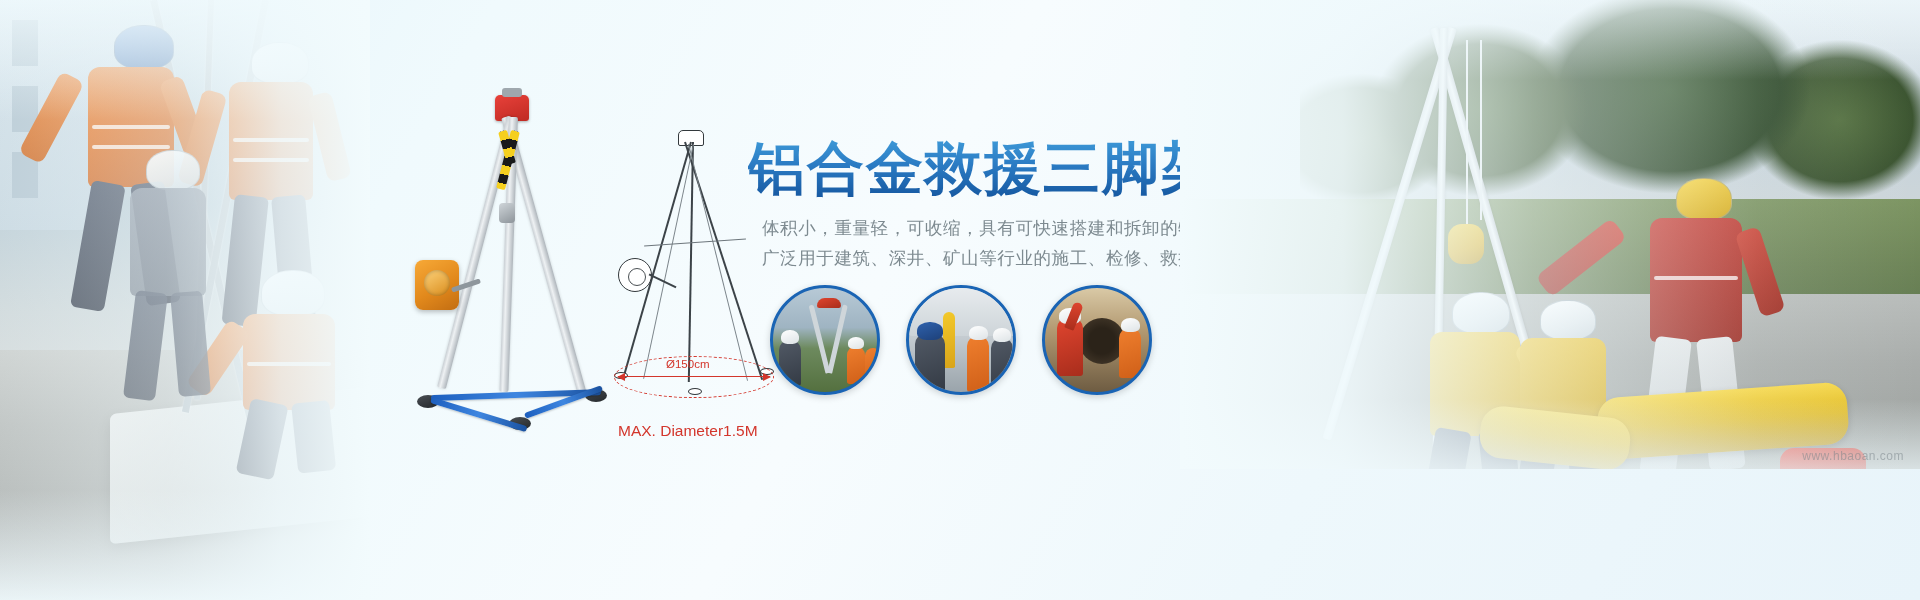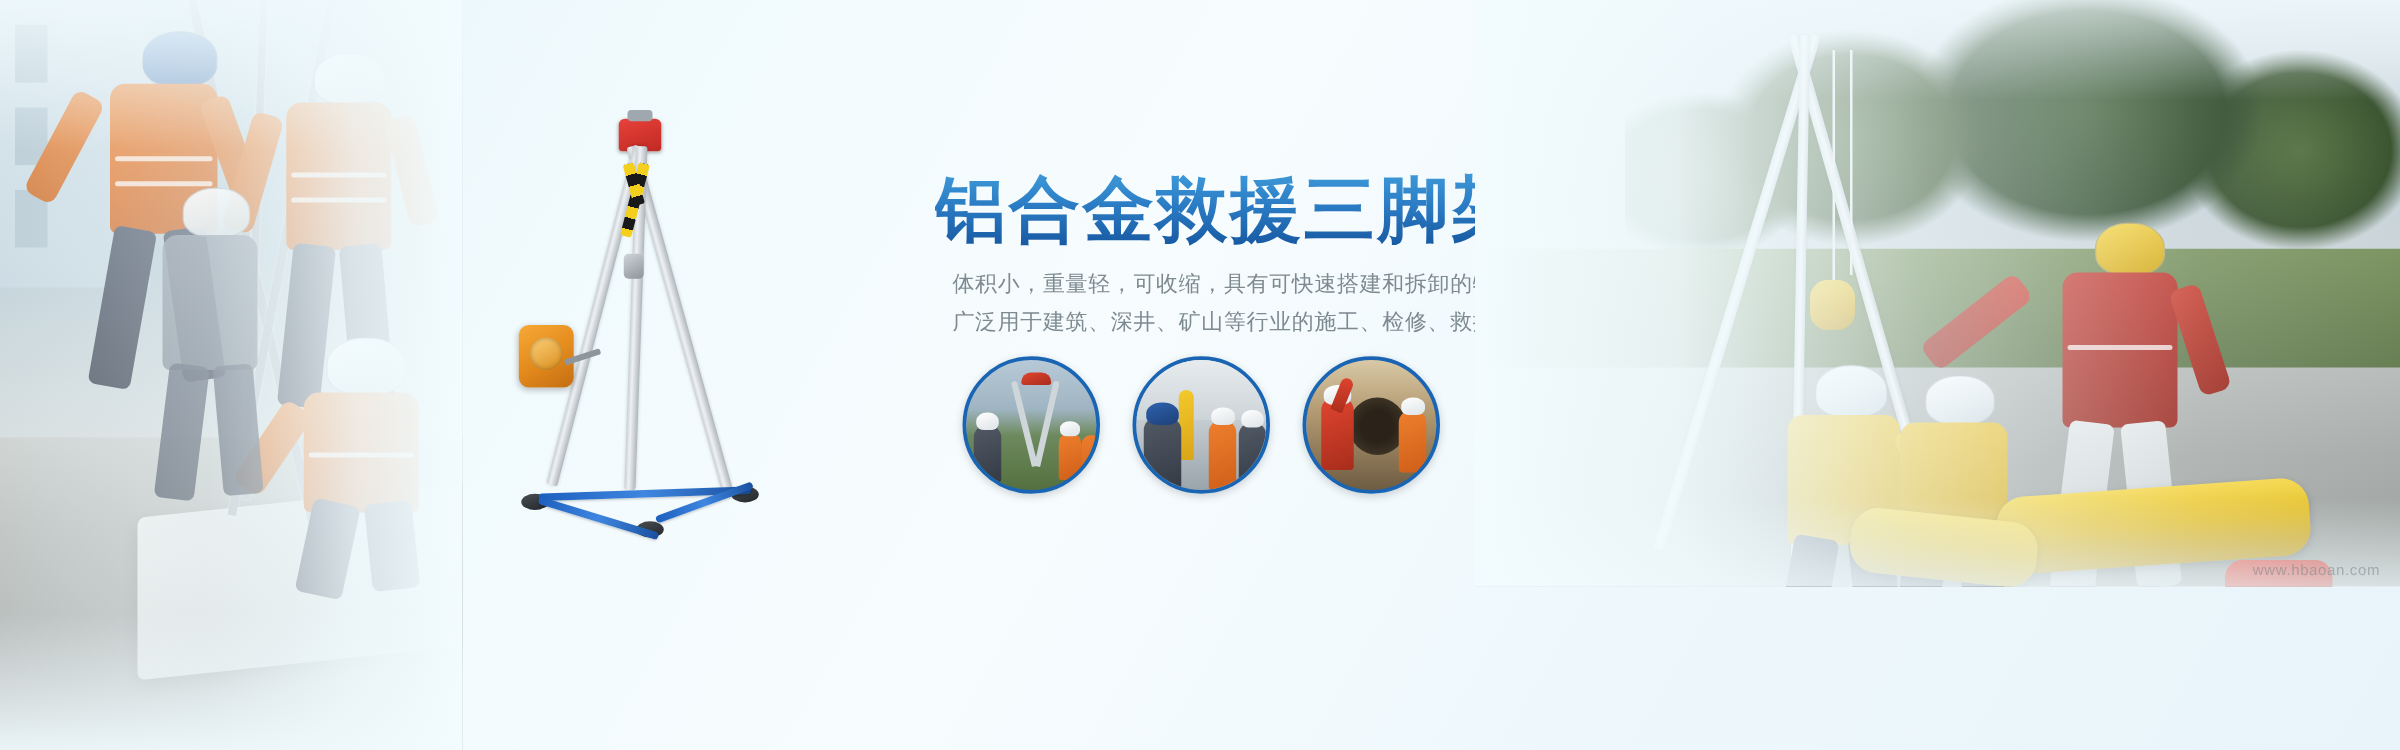--- a/index.html
+++ b/index.html
@@ -379,20 +379,43 @@
     <div class="p-foot" style="left:114px;top:322px;"></div>
 
     <div class="p-base">
       <i style="left:30px;top:8px;width:170px;transform:rotate(-2deg)"></i>
       <i style="left:30px;top:10px;width:100px;transform:rotate(17deg)"></i>
       <i style="left:124px;top:26px;width:82px;transform:rotate(-20deg)"></i>
     </div>
   </div>
 
 
+  <div class="sketch">
+    <div class="sk-head"></div>
+
+    <div class="sk-line" style="left:84px;top:12px;width:2px;height:250px;transform:rotate(-18deg)"></div>
+    <div class="sk-line" style="left:90px;top:12px;width:2px;height:246px;transform:rotate(16deg)"></div>
+    <div class="sk-line" style="left:92px;top:12px;width:2px;height:240px;transform:rotate(1deg)"></div>
+    <div class="sk-line" style="left:88px;top:14px;width:1px;height:244px;transform:rotate(-14deg);background:#7b848a"></div>
+    <div class="sk-line" style="left:93px;top:14px;width:1px;height:240px;transform:rotate(12deg);background:#7b848a"></div>
+
+    <div class="sk-line" style="left:44px;top:112px;width:102px;height:1px;transform:rotate(-4deg);background:#6d767c"></div>
+
+    <div class="sk-drum"></div>
+    <div class="sk-line" style="left:48px;top:150px;width:30px;height:1.6px;transform:rotate(26deg)"></div>
+
+    <div class="sk-foot" style="left:14px;top:242px;"></div>
+    <div class="sk-foot" style="left:160px;top:238px;"></div>
+    <div class="sk-foot" style="left:88px;top:258px;"></div>
+
+    <div class="sk-ellipse"></div>
+    <div class="sk-arrowline"></div>
+    <div class="sk-dia">Ø150cm</div>
+    <div class="sk-maxdia">MAX. Diameter1.5M</div>
+  </div>
 
   <div class="copy">
     <div class="title">铝合金救援三脚架</div>
     <div class="sub">体积小，重量轻，可收缩，具有可快速搭建和拆卸的特点</div>
     <div class="sub" style="margin-top:2px">广泛用于建筑、深井、矿山等行业的施工、检修、救援工作</div>
   </div>
 
   <div class="thumbs">
 
     <div class="thumb t1">

